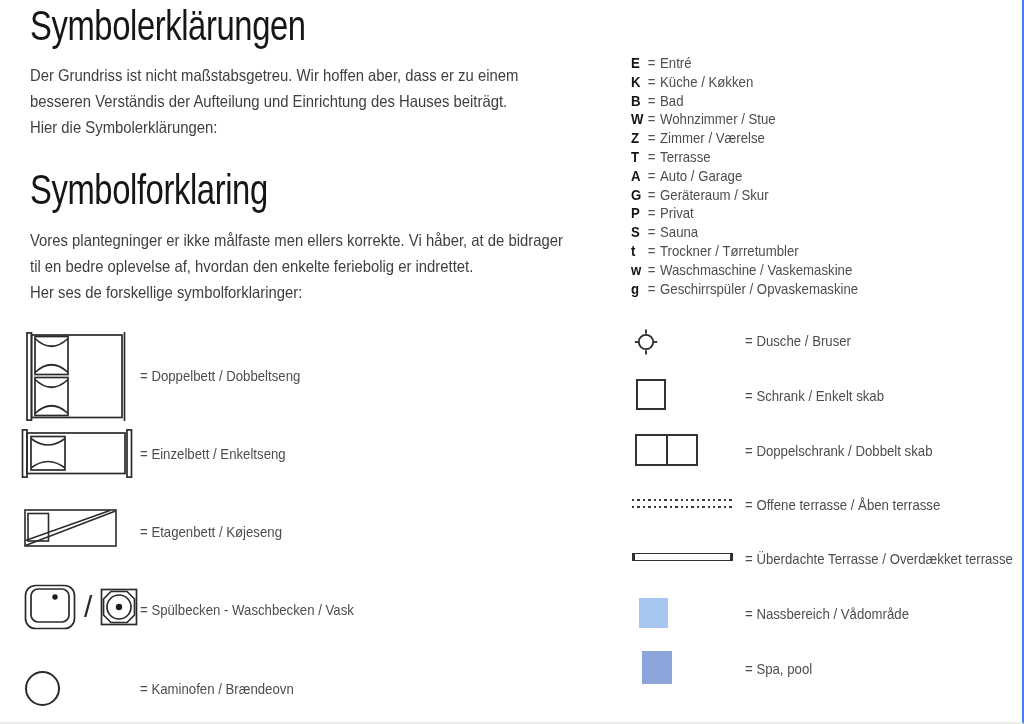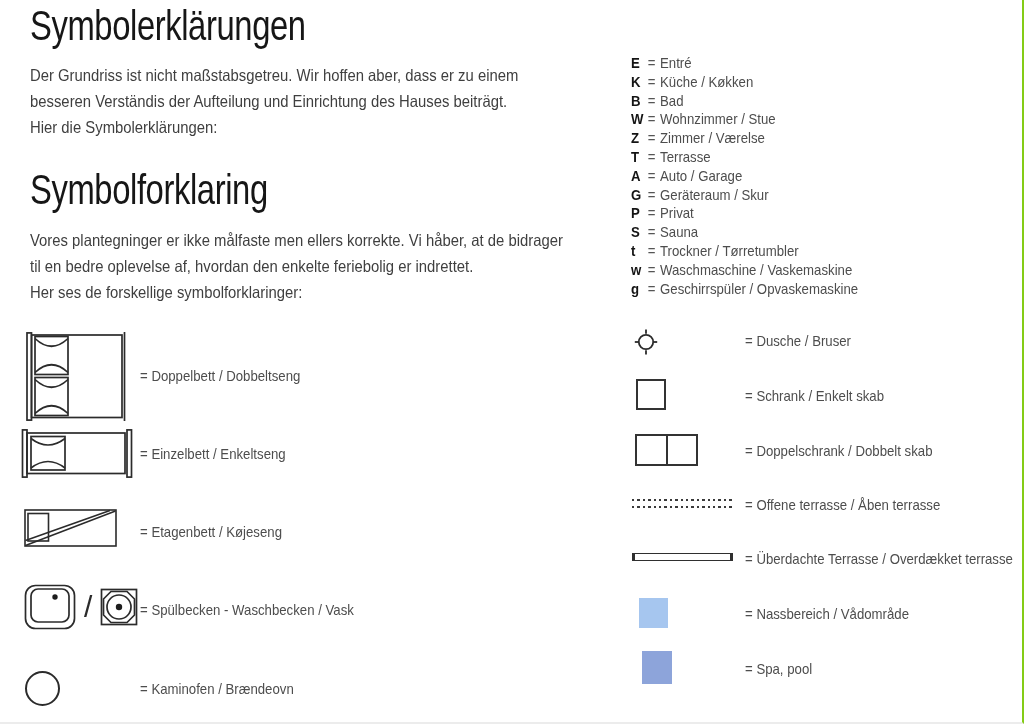--- a/index.html
+++ b/index.html
@@ -1,21 +1,21 @@
 <!DOCTYPE html>
 <html><head>
 <meta charset="utf-8">
 <style>
   * { margin: 0; padding: 0; box-sizing: border-box; }
   html, body { width: 1024px; height: 724px; background: #ffffff; overflow: hidden; }
   body { font-family: "Liberation Sans", sans-serif; position: relative; }
 
   .page {
     position: absolute; inset: 0;
-    border-right: 2px solid #84cc16;
+    border-right: 2px solid #3b82f6;
     border-bottom: 2px solid #ececec;
   }
 
   .headline {
     position: absolute; left: 30px;
     font-size: 42px; font-weight: 400; color: #161616;
     letter-spacing: -0.5px; white-space: nowrap;
     transform: scaleX(0.78); transform-origin: 0 0;
   }
   .h-de { top: 2px; }

